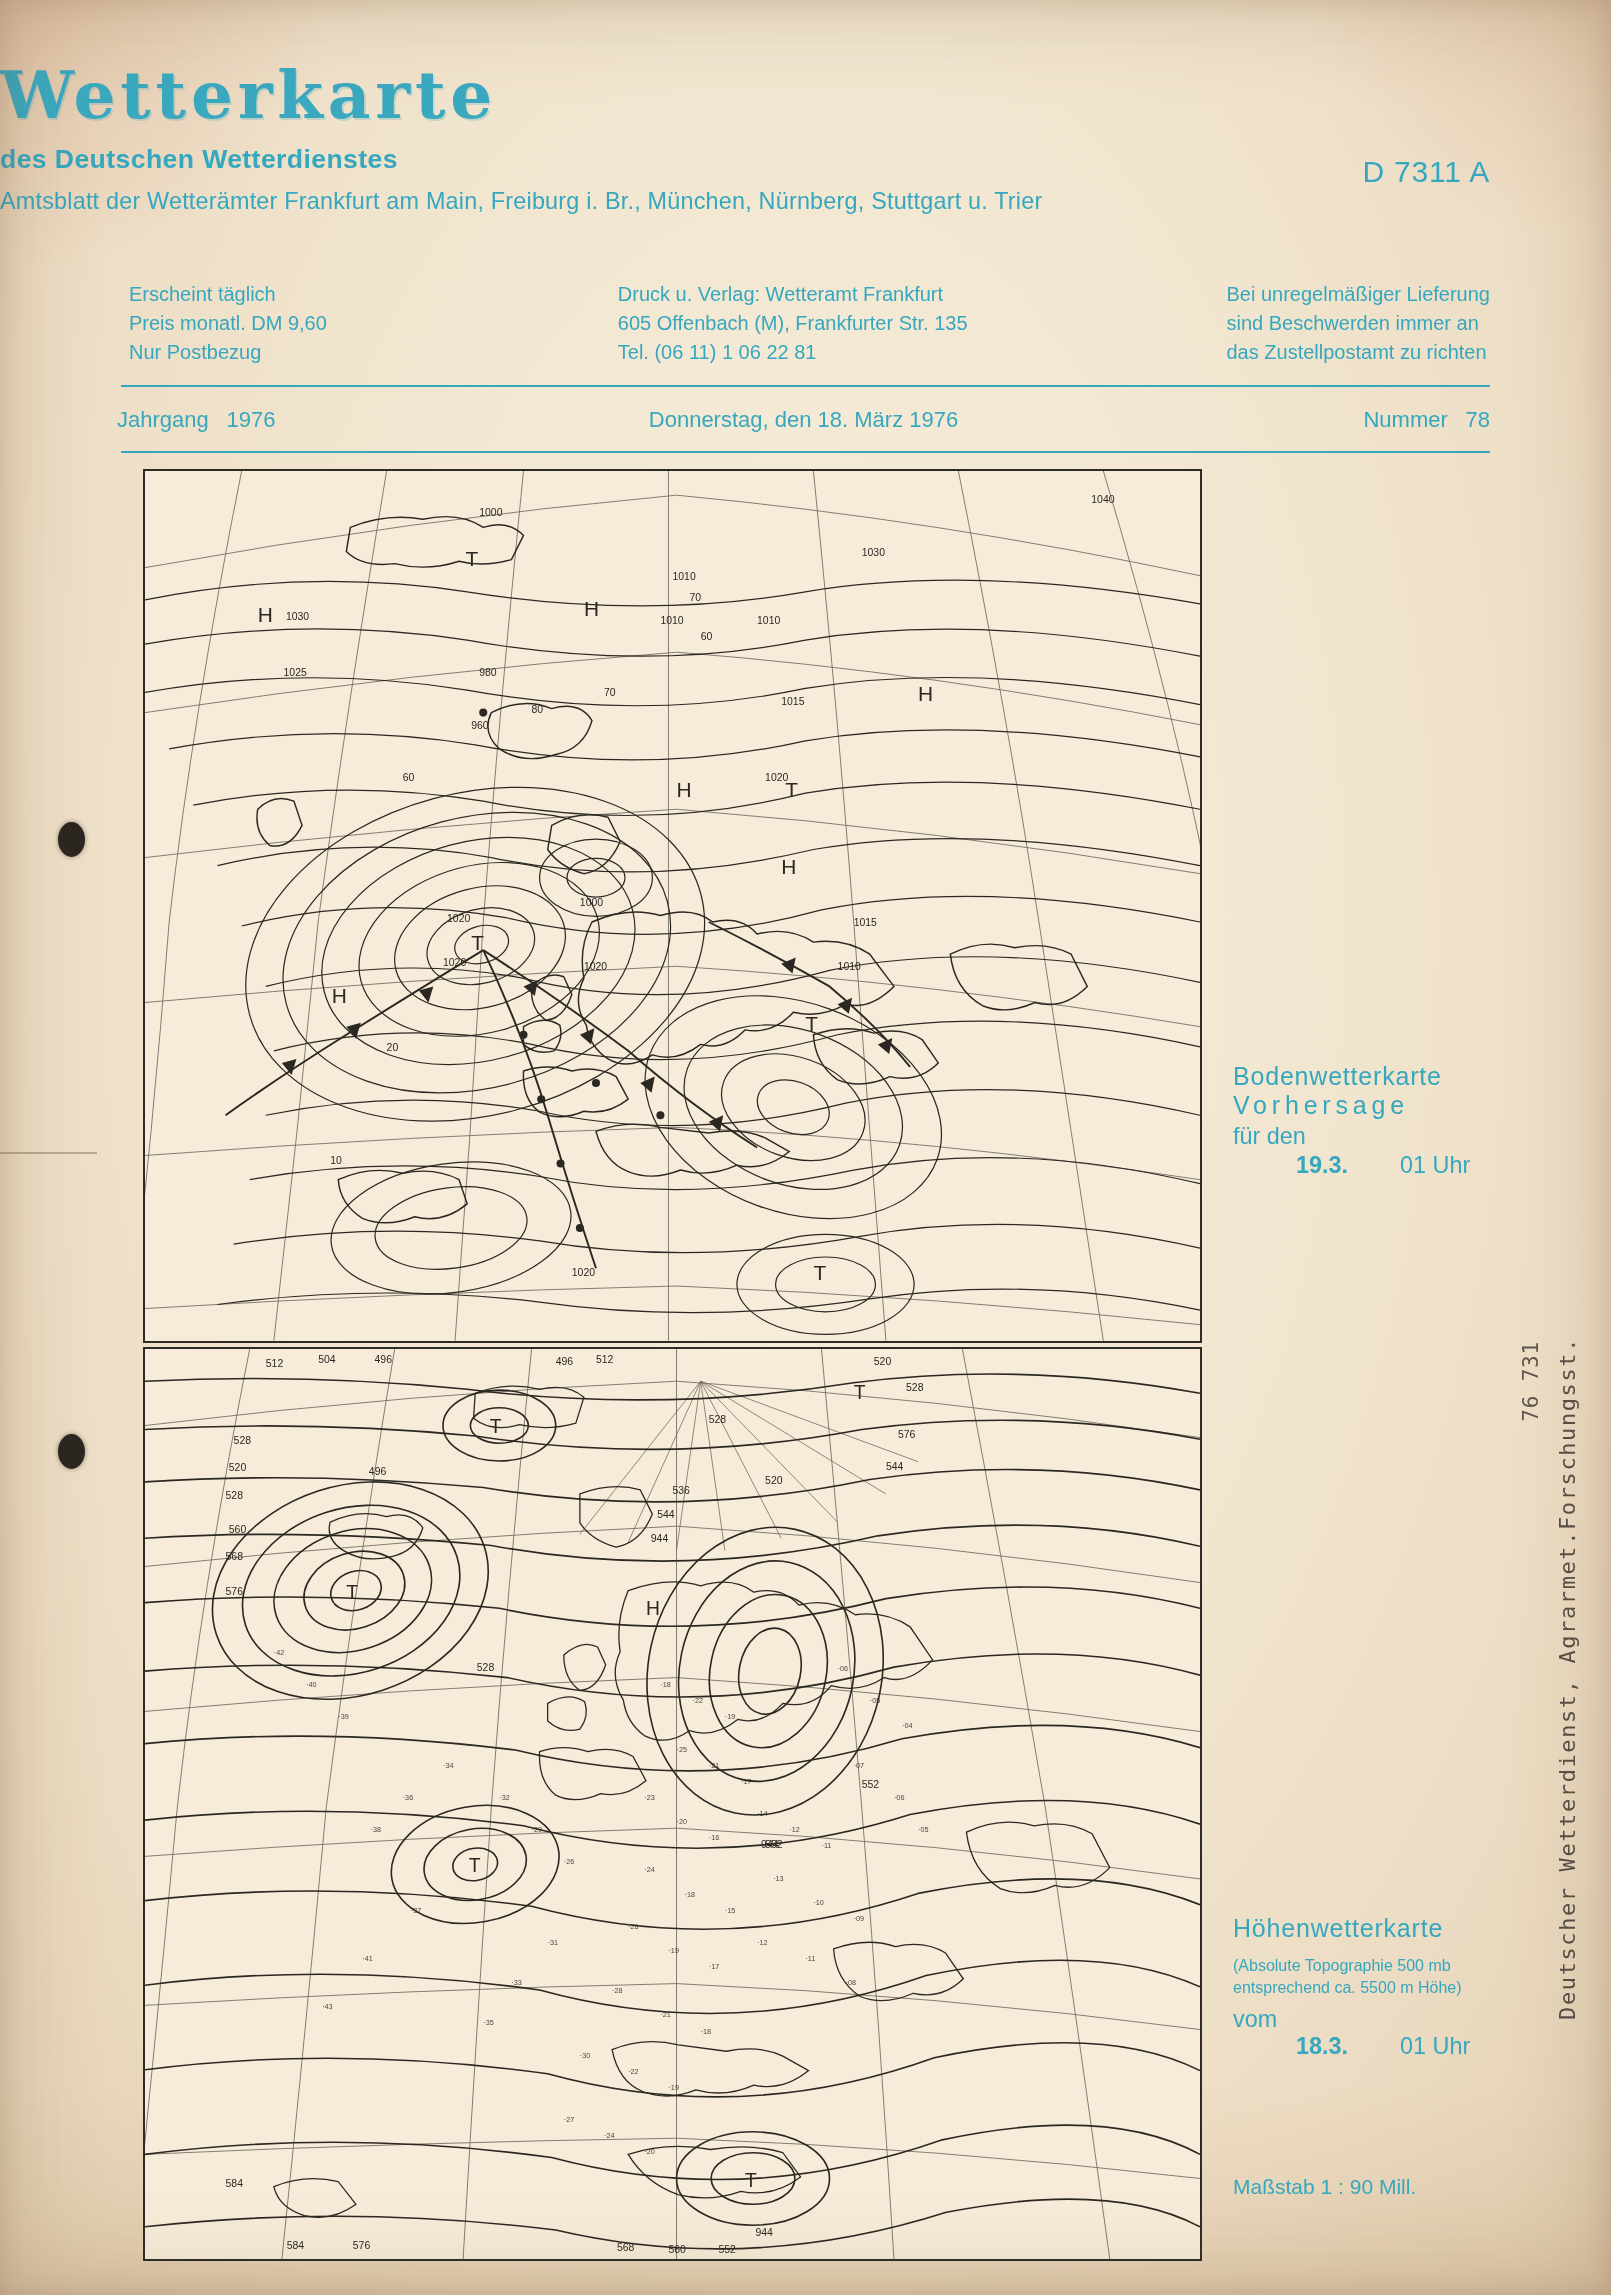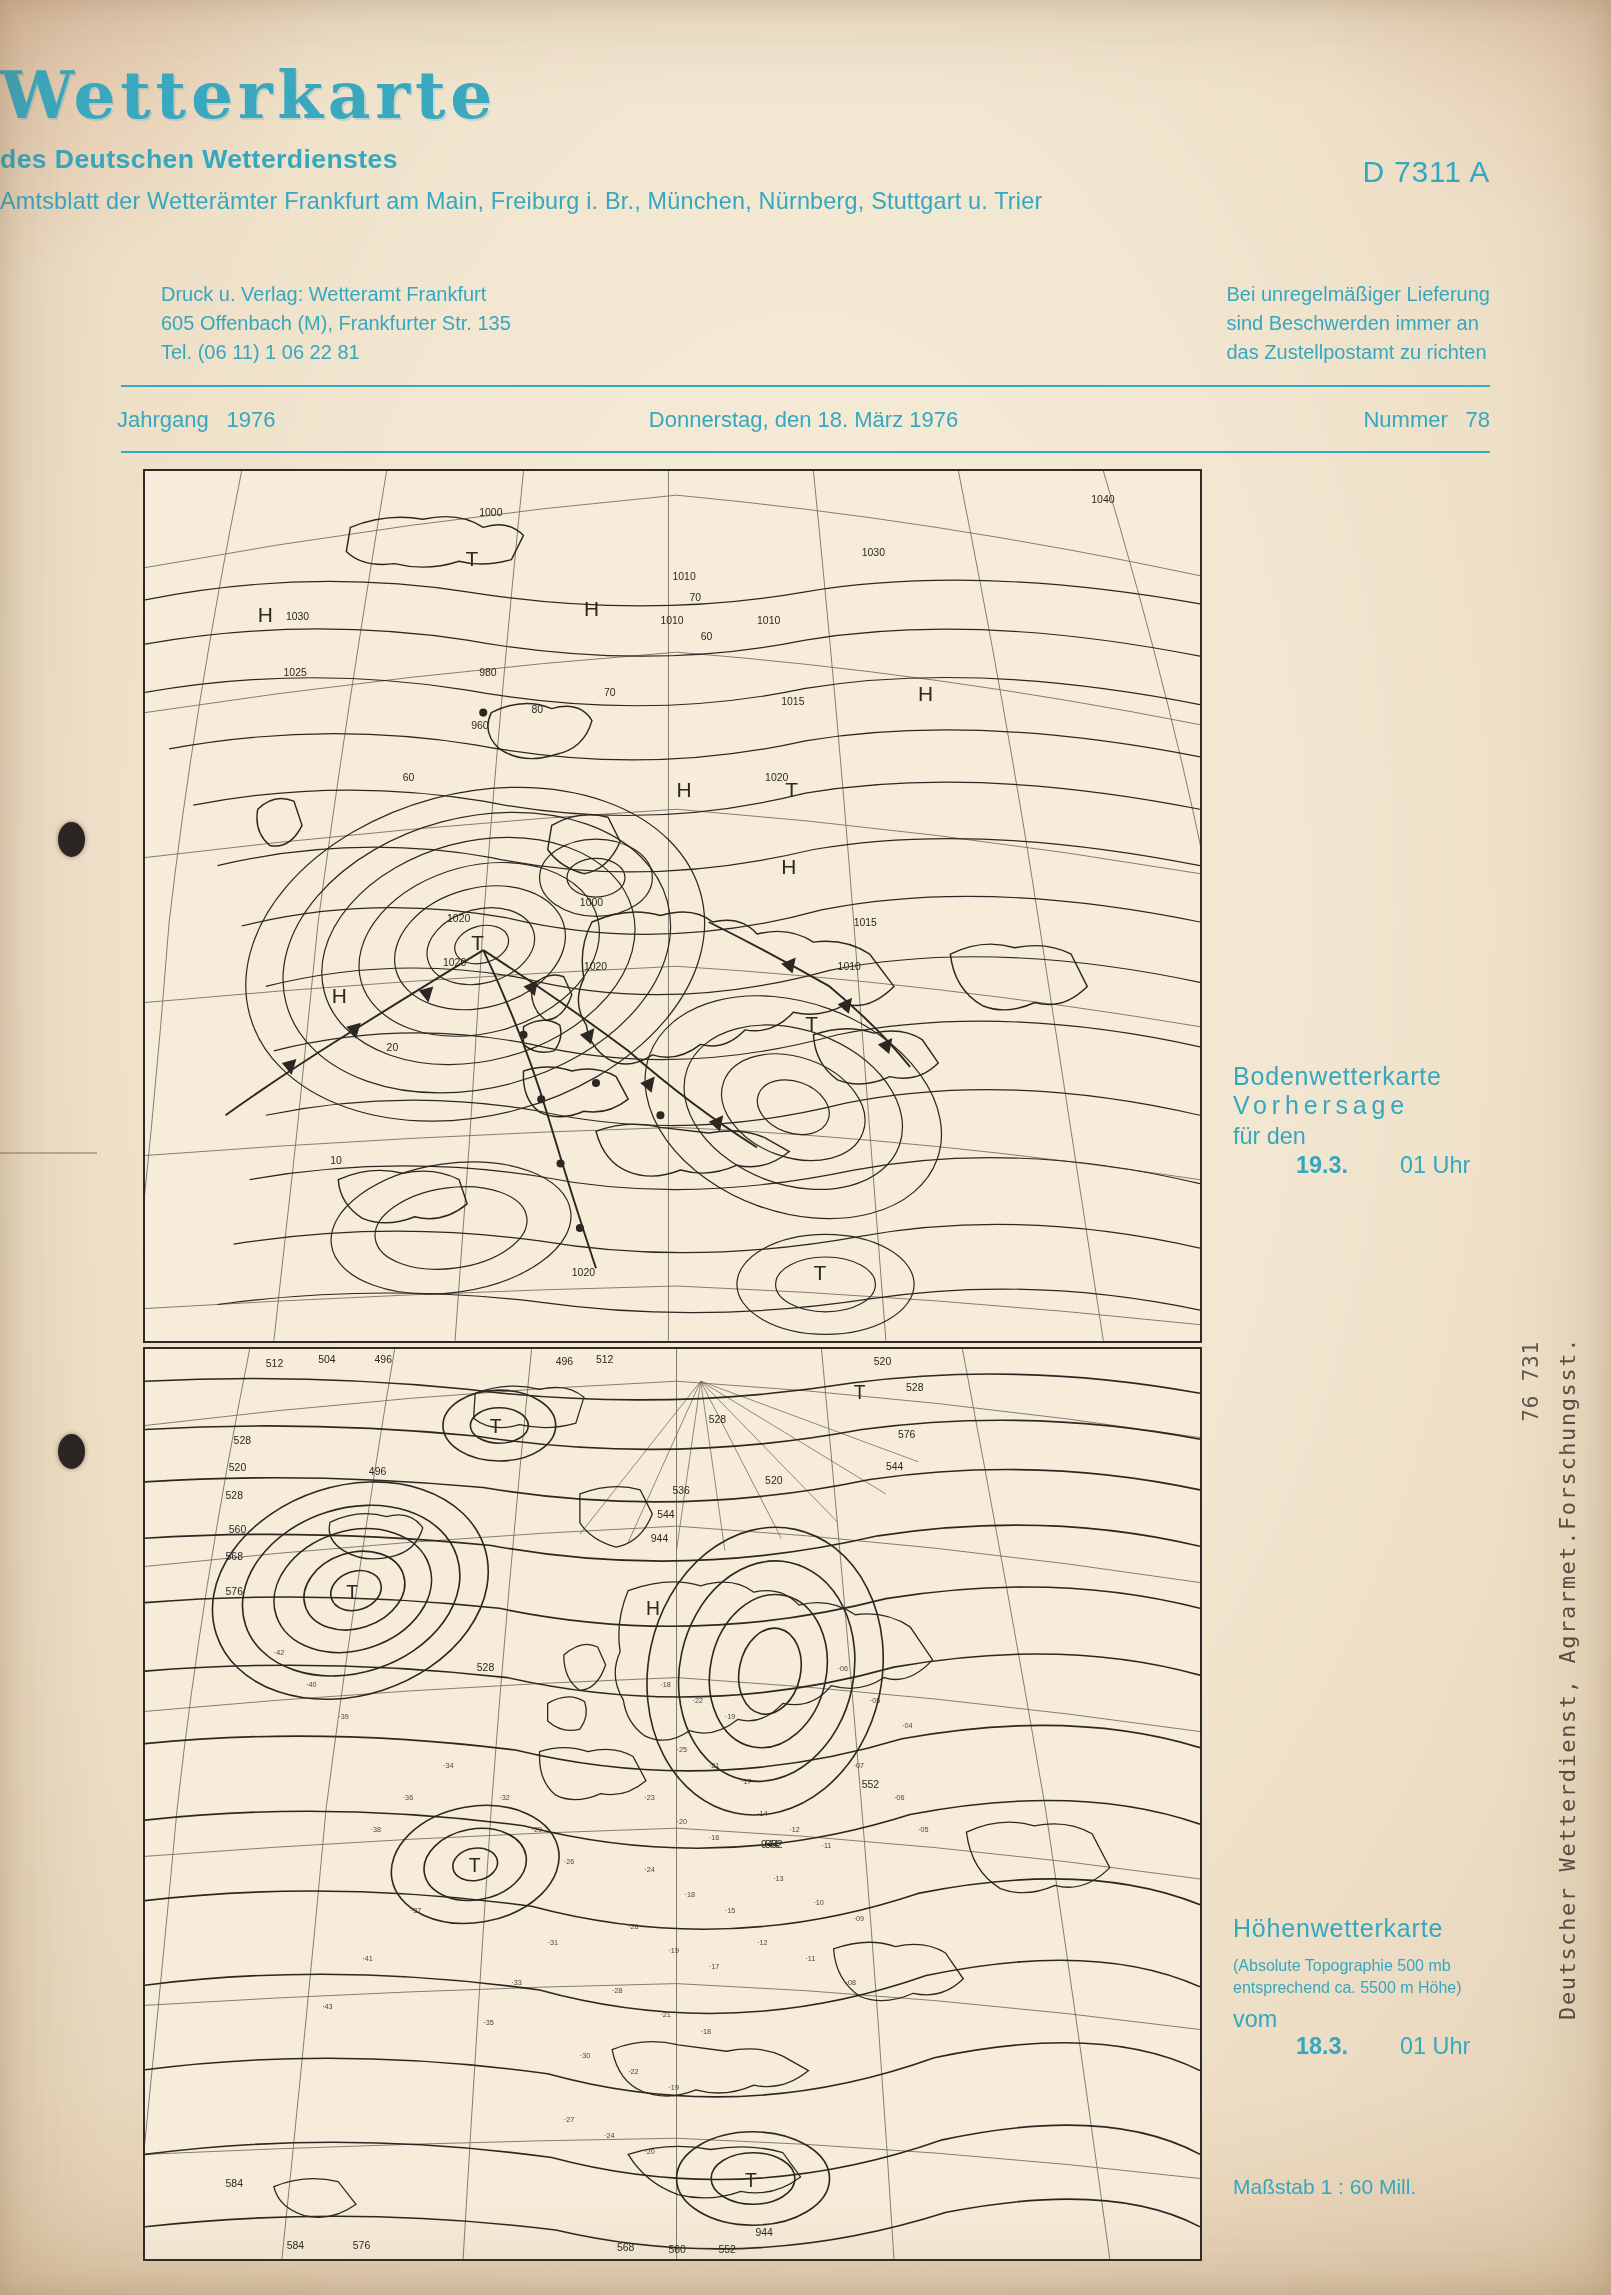--- a/index.html
+++ b/index.html
@@ -152,20 +152,23 @@
 <div class="hole" id="hole2"></div>
 
 <div class="masthead">
   <div class="title">Wetterkarte</div>
   <div class="sub1">des Deutschen Wetterdienstes</div>
   <div class="sub2">Amtsblatt der Wetterämter Frankfurt am Main, Freiburg i. Br., München, Nürnberg, Stuttgart u. Trier</div>
 </div>
 <div class="docnum">D 7311 A</div>
 
 <div class="infoblock">
+  <div class="col c1">Erscheint täglich
+Preis monatl. DM 9,60
+Nur Postbezug</div>
   <div class="col c2">Druck u. Verlag: Wetteramt Frankfurt
 605 Offenbach (M), Frankfurter Str. 135
 Tel. (06 11) 1 06 22 81</div>
   <div class="col c3">Bei unregelmäßiger Lieferung
 sind Beschwerden immer an
 das Zustellpostamt zu richten</div>
 </div>
 
 <div class="rule" id="rule1"></div>
 <div class="issueline">
@@ -506,21 +509,21 @@
 <div class="caption" id="cap-upper">
   <div class="l1">Höhenwetterkarte</div>
   <div class="l2" style="white-space:pre-line">(Absolute Topographie 500 mb
 entsprechend ca. 5500 m Höhe)</div>
   <div class="l3">vom</div>
   <div class="datrow">
     <span class="date">18.3.</span><span class="time">01 Uhr</span>
   </div>
 </div>
 
-<div class="caption" id="cap-scale">Maßstab 1 : 60 Mill.</div>
+<div class="caption" id="cap-scale">Maßstab 1 : 90 Mill.</div>
 
 <div class="stamp">
   <span>Deutscher Wetterdienst,</span>
   <span>Agrarmet.Forschungsst.</span>
 </div>
 <div class="stamp2">
   <span>76</span>
   <span>731</span>
 </div>
 

